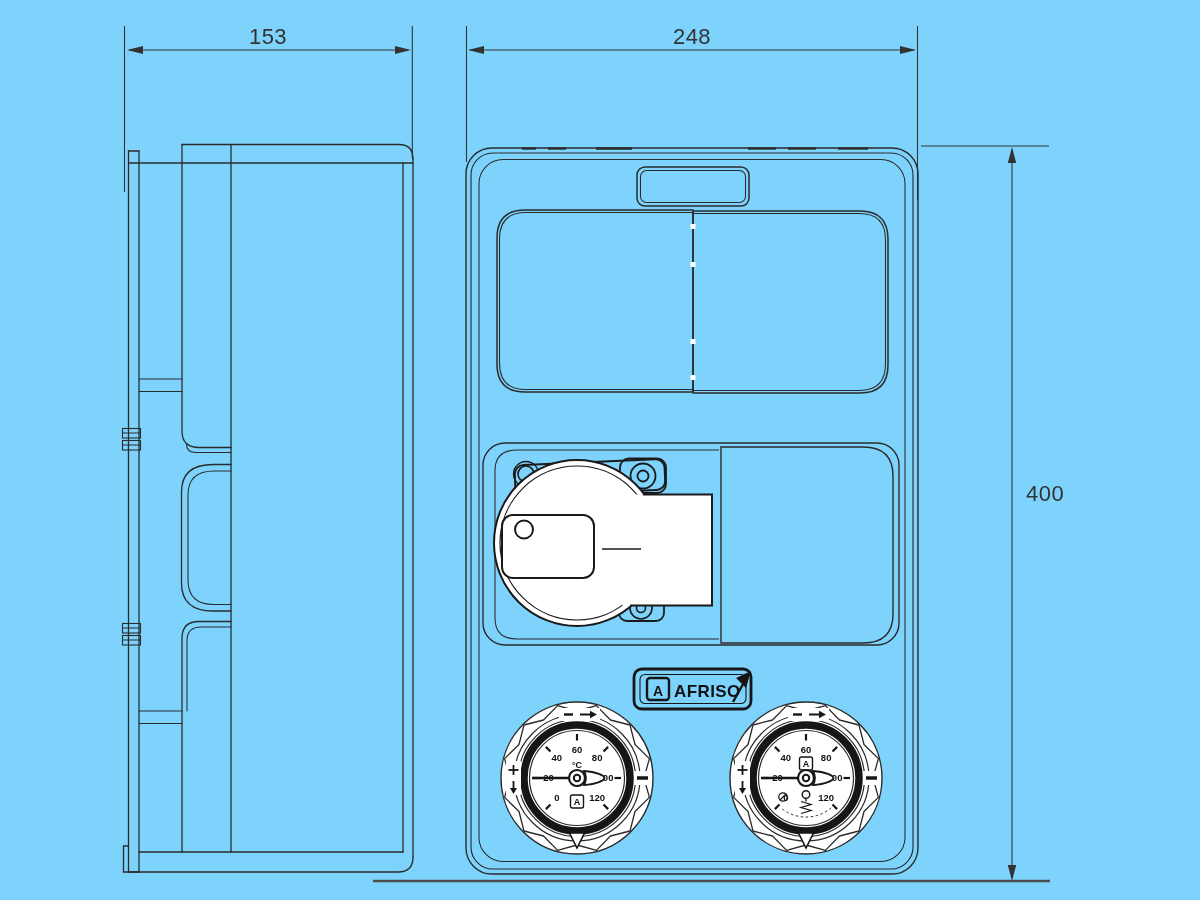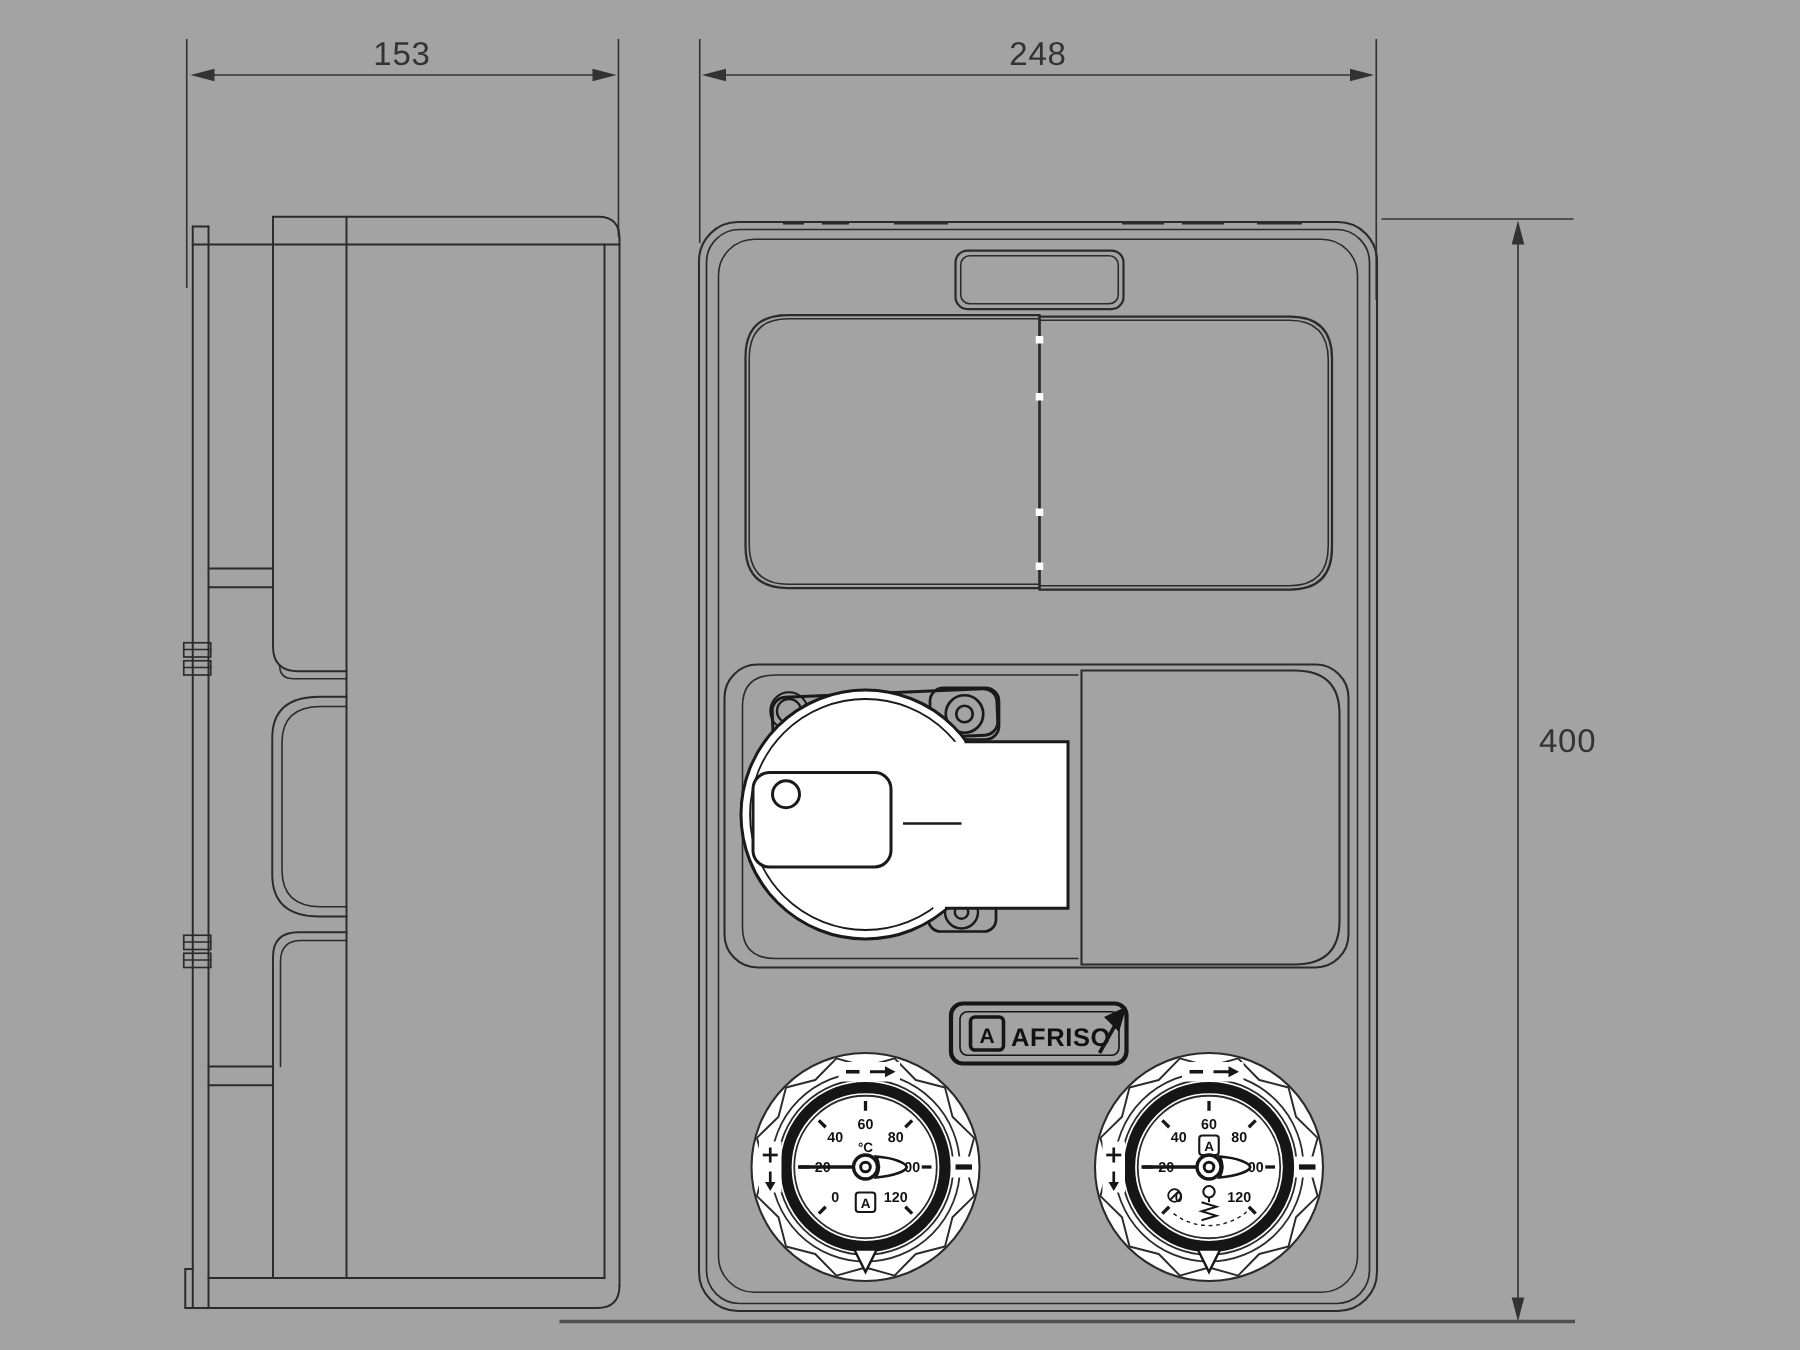--- a/index.html
+++ b/index.html
@@ -1,16 +1,16 @@
 <!DOCTYPE html>
 <html><head>
 <meta charset="utf-8">
 <style>
   html,body{margin:0;padding:0;background:#fff;}
-  .stage{position:relative;width:1200px;height:900px;background:#a3a3a3;overflow:hidden;
+  .stage{position:relative;width:1200px;height:900px;background:#7dd3fc;overflow:hidden;
          font-family:"Liberation Sans", sans-serif;text-align:right;}
   svg{display:block;}
   text{font-family:"Liberation Sans", sans-serif;}
   .dim-text{font-size:22px;fill:#333;letter-spacing:0.5px;}
   .brand-text{font-size:17px;font-weight:bold;fill:#111;letter-spacing:0.4px;}
   .mark-letter{font-weight:bold;fill:#111;}
 </style>
 </head>
 <body>
 

